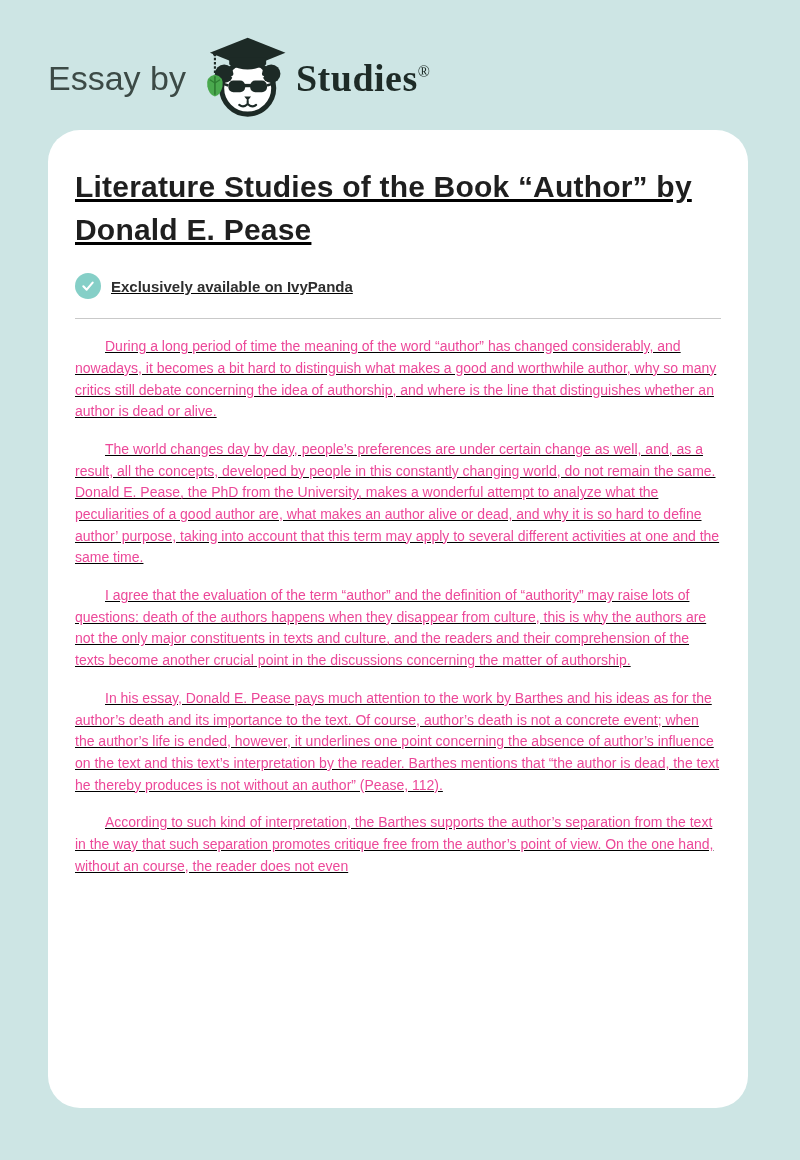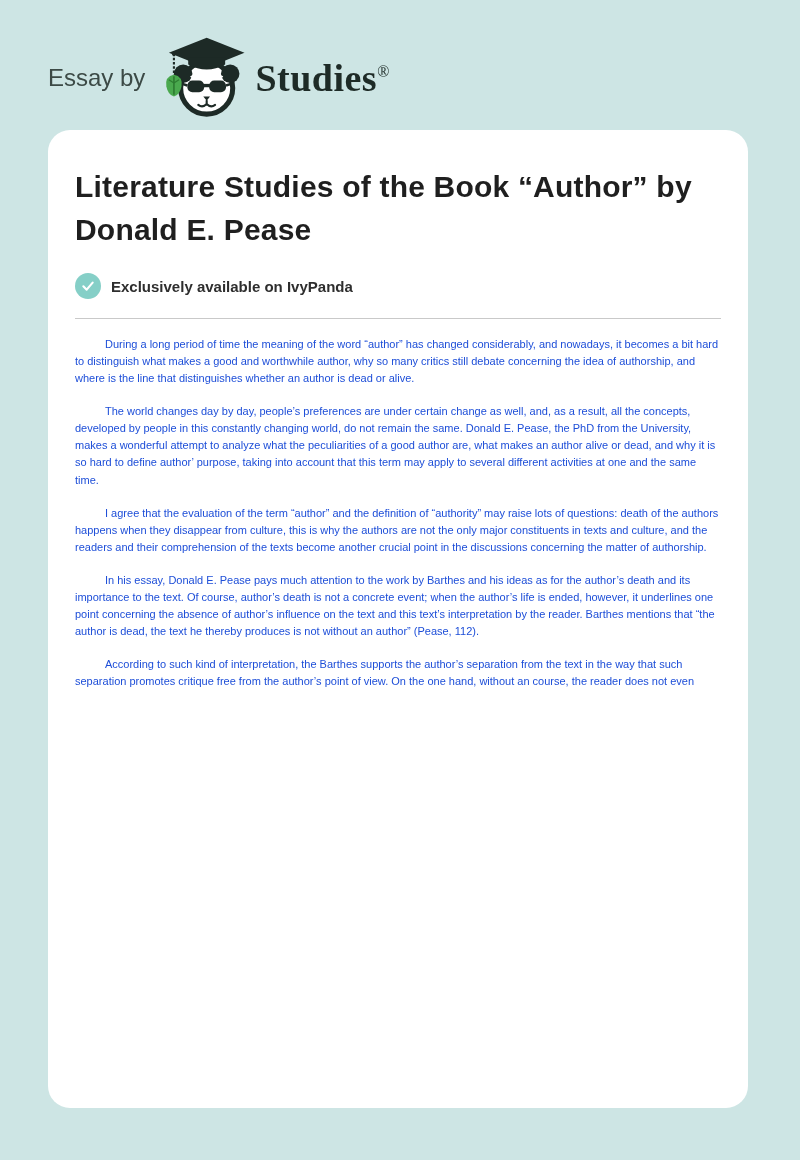--- a/index.html
+++ b/index.html
@@ -11,21 +11,21 @@
     position: relative;
   }
   
   .header {
     display: flex;
     align-items: center;
     padding: 34px 0 0 48px;
     height: 122px;
   }
   .essay-by {
-    font-size: 24px;
+    font-size: 34px;
     color: #3c4a46;
     font-weight: 400;
   }
   .logo {
     width: 84px;
     height: 84px;
     margin: 0 8px 0 18px;
     flex: 0 0 auto;
   }
   .brand {
@@ -39,23 +39,24 @@
     font-size: 16px;
     font-weight: 400;
     vertical-align: super;
   }
   
   .card {
     background: #ffffff;
     width: 700px;
     margin-left: 48px;
     margin-top: 8px;
-    border-radius: 22px;
+    border-radius: 32px;
     padding: 36px 27px 34px 27px;
     min-height: 978px;
+    text-decoration: underline;
   }
   .title {
     font-size: 30px;
     line-height: 1.42;
     font-weight: 700;
     color: #1f1f1f;
     letter-spacing: 0.2px;
   }
   .badge-row {
     display: flex;
@@ -78,23 +79,23 @@
     font-size: 15px;
     font-weight: 700;
     color: #2e2e2e;
   }
   .divider {
     border: none;
     border-top: 1px solid #c9c9c9;
     margin: 19px 0 17px 0;
   }
   .para {
-    font-size: 11px;
+    font-size: 14px;
     line-height: 1.55;
-    color: #1d4ed8;
+    color: #ec4899;
     text-indent: 30px;
     margin-bottom: 16px;
   }
   .para:last-child { margin-bottom: 0; }
 </style>
 </head>
 <body>
 
 <div class="header">
   <span class="essay-by">Essay by</span>

